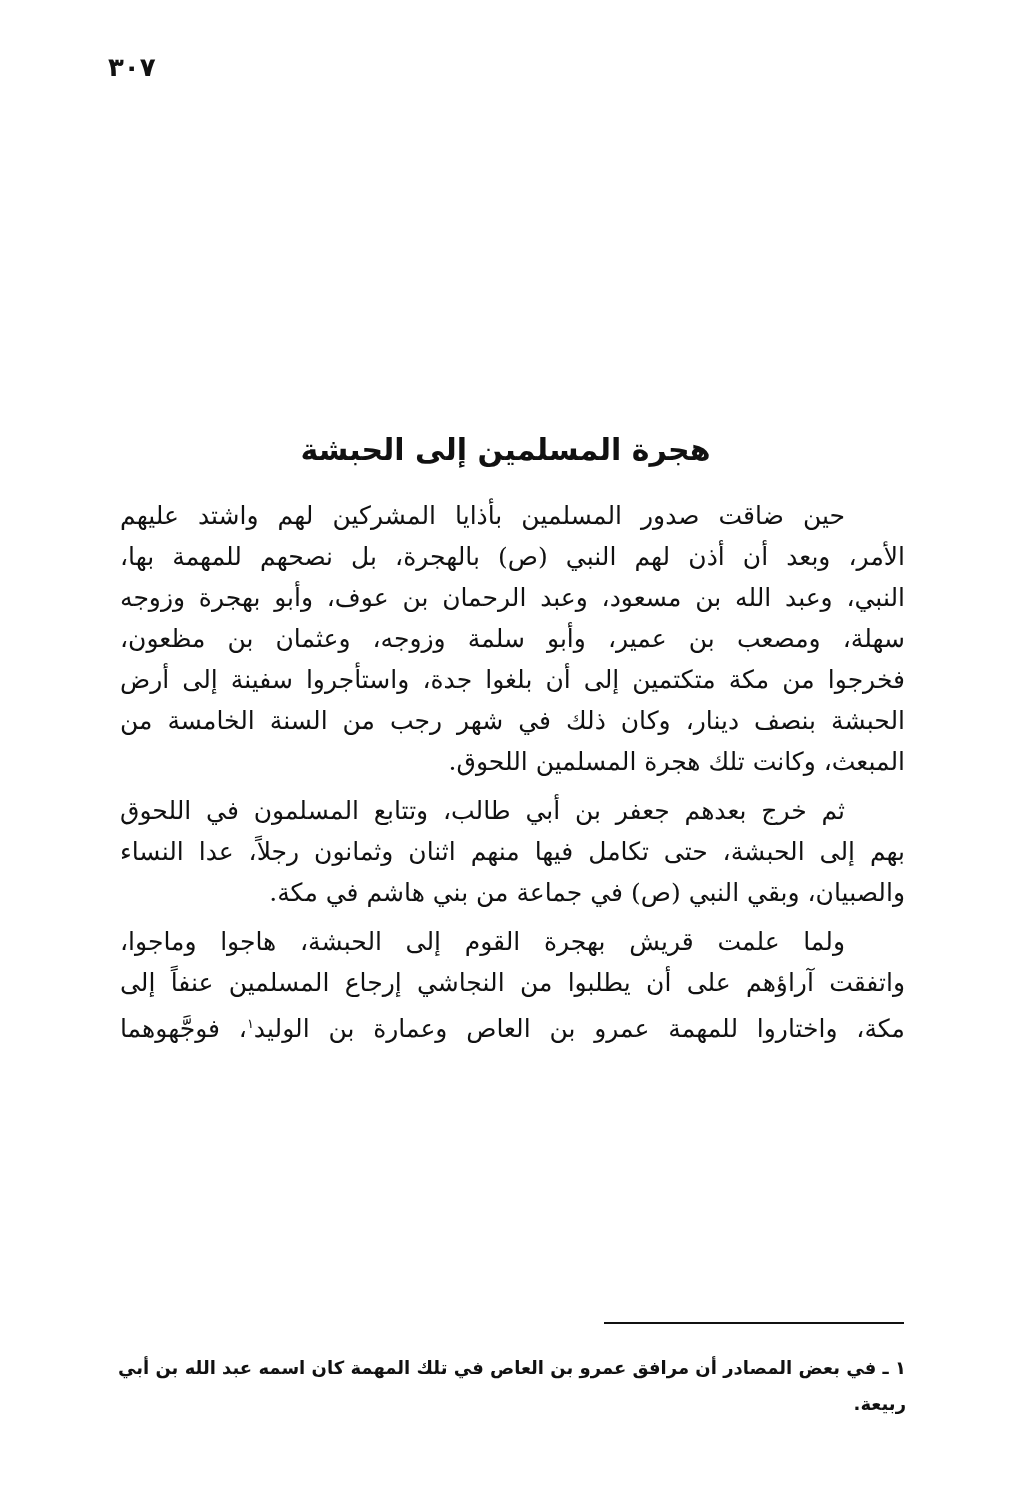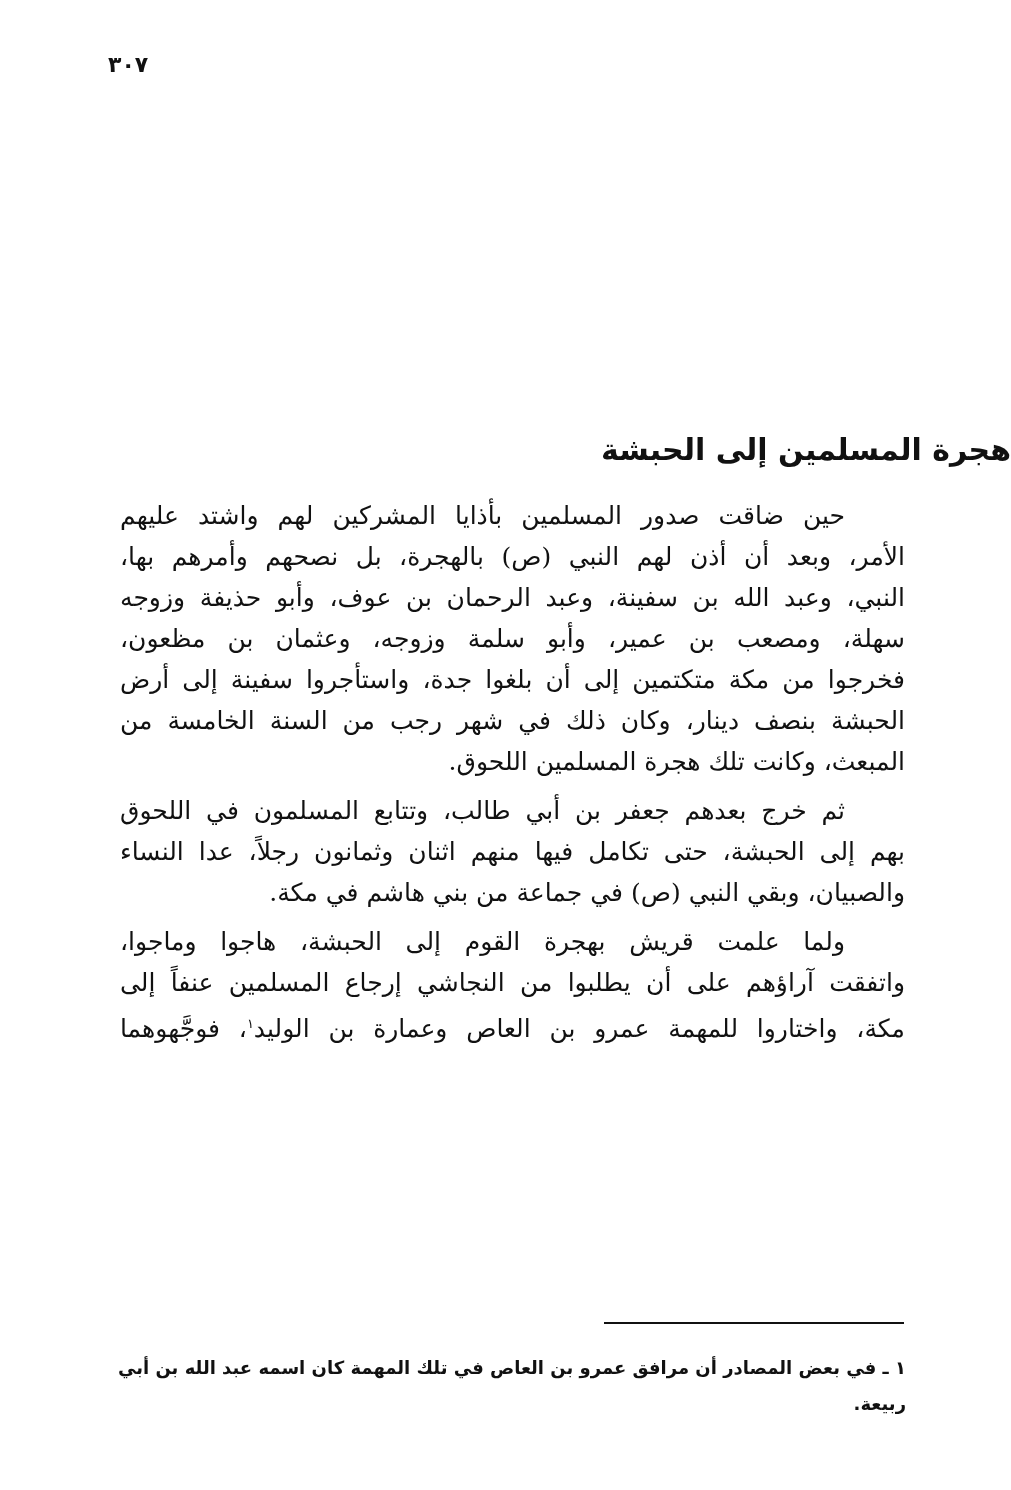--- a/index.html
+++ b/index.html
@@ -2,25 +2,25 @@
 <html><head>
 <meta charset="utf-8">
 <style>
   html, body { margin: 0; padding: 0; background: #ffffff; }
   body {
     width: 1011px; height: 1490px; position: relative; overflow: hidden;
     font-family: "DejaVu Serif", "Liberation Serif", serif; color: #111111;
   }
   .page-number {
     position: absolute; left: 108px; top: 52px;
-    font-family: "DejaVu Sans", sans-serif; font-weight: bold; font-size: 22px;
+    font-family: "DejaVu Sans", sans-serif; font-weight: bold; font-size: 26px;
     direction: rtl; unicode-bidi: plaintext; letter-spacing: 2px;
   }
   .title {
-    position: absolute; left: 0; width: 1011px; top: 432px; text-align: right;
+    position: absolute; left: 0; width: 1011px; top: 432px; text-align: center;
     font-family: "DejaVu Sans", sans-serif; font-weight: bold; font-size: 30px;
     direction: rtl;
   }
   .body-text {
     position: absolute; left: 120px; width: 785px; top: 495px;
     direction: rtl; text-align: justify; text-align-last: right;
   }
   .line {
     display: block; height: 41px; line-height: 41px; font-size: 25px;
     white-space: nowrap; text-align: justify; text-align-last: justify;
@@ -46,22 +46,22 @@
 </head>
 <body>
 
 <div class="page-number">٣٠٧</div>
 
 <h1 class="title" style="margin:0;">هجرة المسلمين إلى الحبشة</h1>
 
 <div class="body-text">
   <div>
     <span class="line indent">حين ضاقت صدور المسلمين بأذايا المشركين لهم واشتد عليهم</span>
-    <span class="line">الأمر، وبعد أن أذن لهم النبي (ص) بالهجرة، بل نصحهم وأمرهم بها،</span>
-    <span class="line">النبي، وعبد الله بن سفينة، وعبد الرحمان بن عوف، وأبو حذيفة وزوجه</span>
+    <span class="line">الأمر، وبعد أن أذن لهم النبي (ص) بالهجرة، بل نصحهم للمهمة بها،</span>
+    <span class="line">النبي، وعبد الله بن مسعود، وعبد الرحمان بن عوف، وأبو بهجرة وزوجه</span>
     <span class="line">سهلة، ومصعب بن عمير، وأبو سلمة وزوجه، وعثمان بن مظعون،</span>
     <span class="line">فخرجوا من مكة متكتمين إلى أن بلغوا جدة، واستأجروا سفينة إلى أرض</span>
     <span class="line">الحبشة بنصف دينار، وكان ذلك في شهر رجب من السنة الخامسة من</span>
     <span class="line last">المبعث، وكانت تلك هجرة المسلمين اللحوق.</span>
   </div>
   <div class="para-gap"></div>
   <div>
     <span class="line indent">ثم خرج بعدهم جعفر بن أبي طالب، وتتابع المسلمون في اللحوق</span>
     <span class="line">بهم إلى الحبشة، حتى تكامل فيها منهم اثنان وثمانون رجلاً، عدا النساء</span>
     <span class="line last">والصبيان، وبقي النبي (ص) في جماعة من بني هاشم في مكة.</span>

